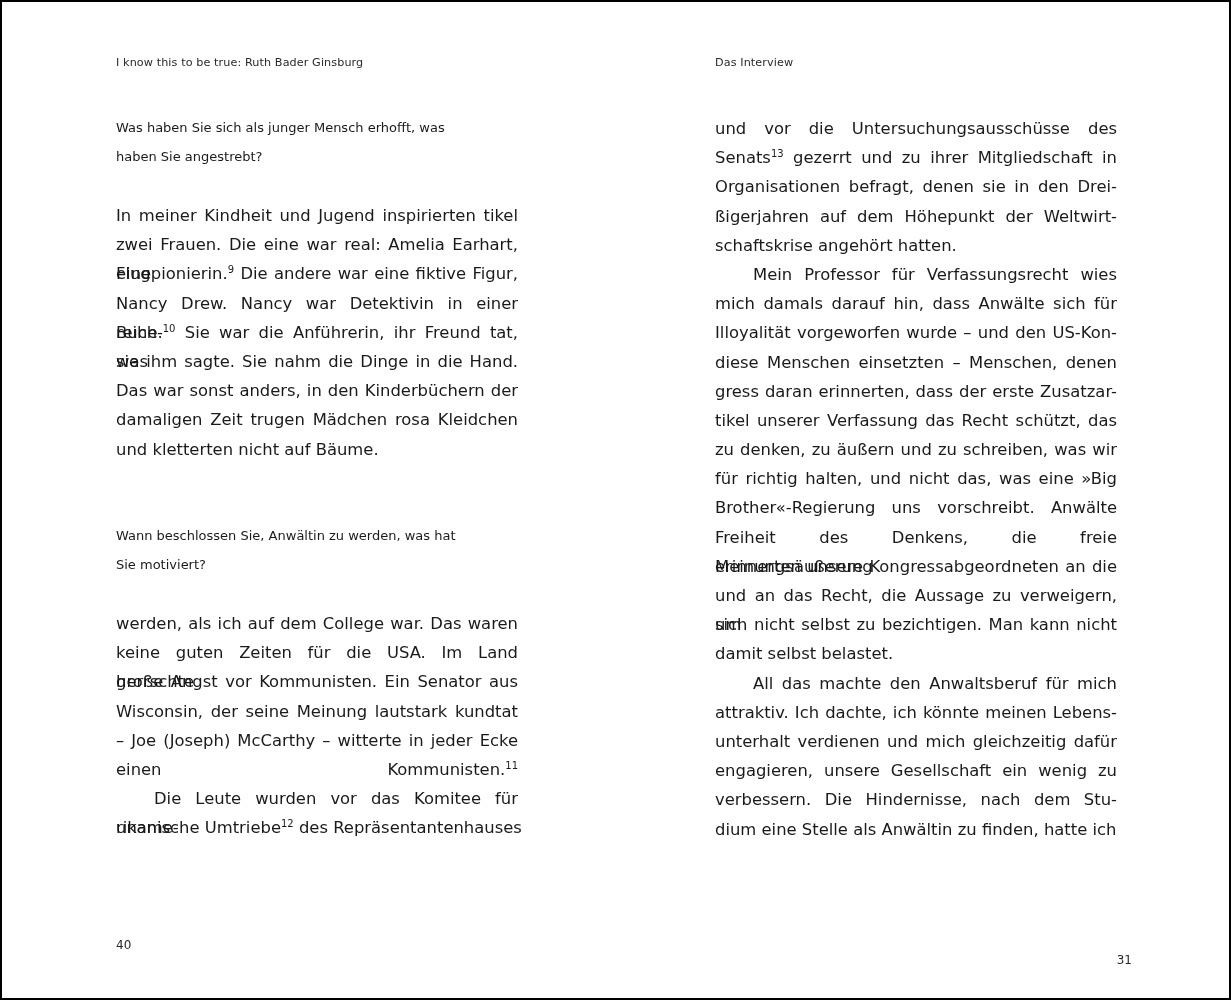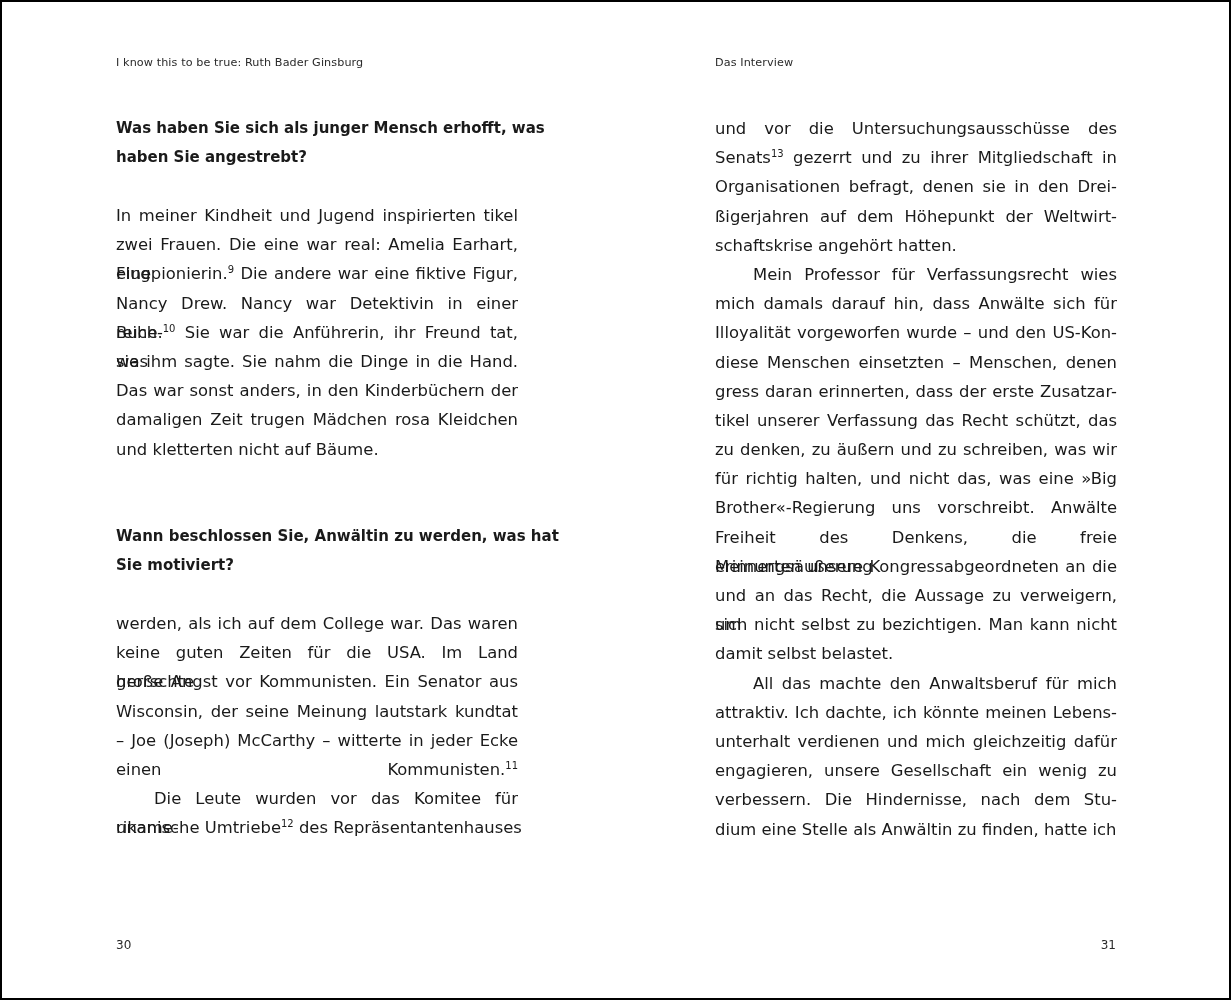--- a/index.html
+++ b/index.html
@@ -20,20 +20,21 @@
     left: 0; top: 0;
     width: 1231px; height: 1000px;
     box-sizing: border-box;
     border: 2px solid #000;
     pointer-events: none;
   }
   .page {
     position: absolute;
     top: 0;
     height: 852px;
+    padding-left: 16px;
   }
   .page-left { left: 0; width: 615px; }
   .page-right { left: 615px; width: 616px; }
 
   .running-head {
     position: absolute;
     top: 56px;
     font-size: 11.2px;
     letter-spacing: 0.1px;
     color: #2a2a2a;
@@ -42,21 +43,21 @@
   .page-left .running-head { left: 116px; }
   .page-right .running-head { left: 100px; }
 
   .folio {
     position: absolute;
     top: 938px;
     font-size: 12px;
     color: #2a2a2a;
   }
   .page-left .folio { left: 116px; }
-  .page-right .folio { right: 115px; }
+  .page-right .folio { right: 115px; margin-top: 15px; }
 
   .text-block {
     position: absolute;
     width: 402px;
   }
   .page-left .text-block { left: 116px; }
   .page-right .text-block { left: 100px; }
 
   .line {
     display: block;
@@ -65,24 +66,23 @@
     line-height: 29.2px;
     height: 29.2px;
   }
   .line.justify {
     text-align: justify;
     text-align-last: justify;
     white-space: normal;
   }
   .line.indent { text-indent: 38px; }
   .q .line {
-    font-size: 15px;
+    font-size: 13px;
     line-height: 28.5px;
     height: 28.5px;
-    font-weight: bold;
   }
   sup {
     font-size: 10px;
     line-height: 0;
     vertical-align: 6px;
   }
 </style>
 </head>
 <body>
 
@@ -117,21 +117,21 @@
       <span class="line justify"><span>werden, als ich auf dem College war. Das waren</span></span>
       <span class="line justify"><span>keine guten Zeiten für die USA. Im Land herrschte</span></span>
       <span class="line justify"><span>große Angst vor Kommunisten. Ein Senator aus</span></span>
       <span class="line justify"><span>Wisconsin, der seine Meinung lautstark kundtat</span></span>
       <span class="line justify"><span>– Joe (Joseph) McCarthy – witterte in jeder Ecke</span></span>
       <span class="line justify"><span>einen Kommunisten.</span><sup>11</sup><span></span></span>
       <span class="line justify indent"><span>Die Leute wurden vor das Komitee für uname-</span></span>
       <span class="line"><span>rikanische Umtriebe</span><sup>12</sup><span> des Repräsentantenhauses</span></span>
     </div>
 
-  <div class="folio">30</div>
+  <div class="folio">40</div>
 </div>
 
 <div class="page page-right">
   <div class="running-head">Das Interview</div>
 
   <div class="text-block" id="rbody" style="top:114px">
       <span class="line justify"><span>und vor die Untersuchungsausschüsse des</span></span>
       <span class="line justify"><span>Senats</span><sup>13</sup><span> gezerrt und zu ihrer Mitgliedschaft in</span></span>
       <span class="line justify"><span>Organisationen befragt, denen sie in den Drei-</span></span>
       <span class="line justify"><span>ßigerjahren auf dem Höhepunkt der Weltwirt-</span></span>

